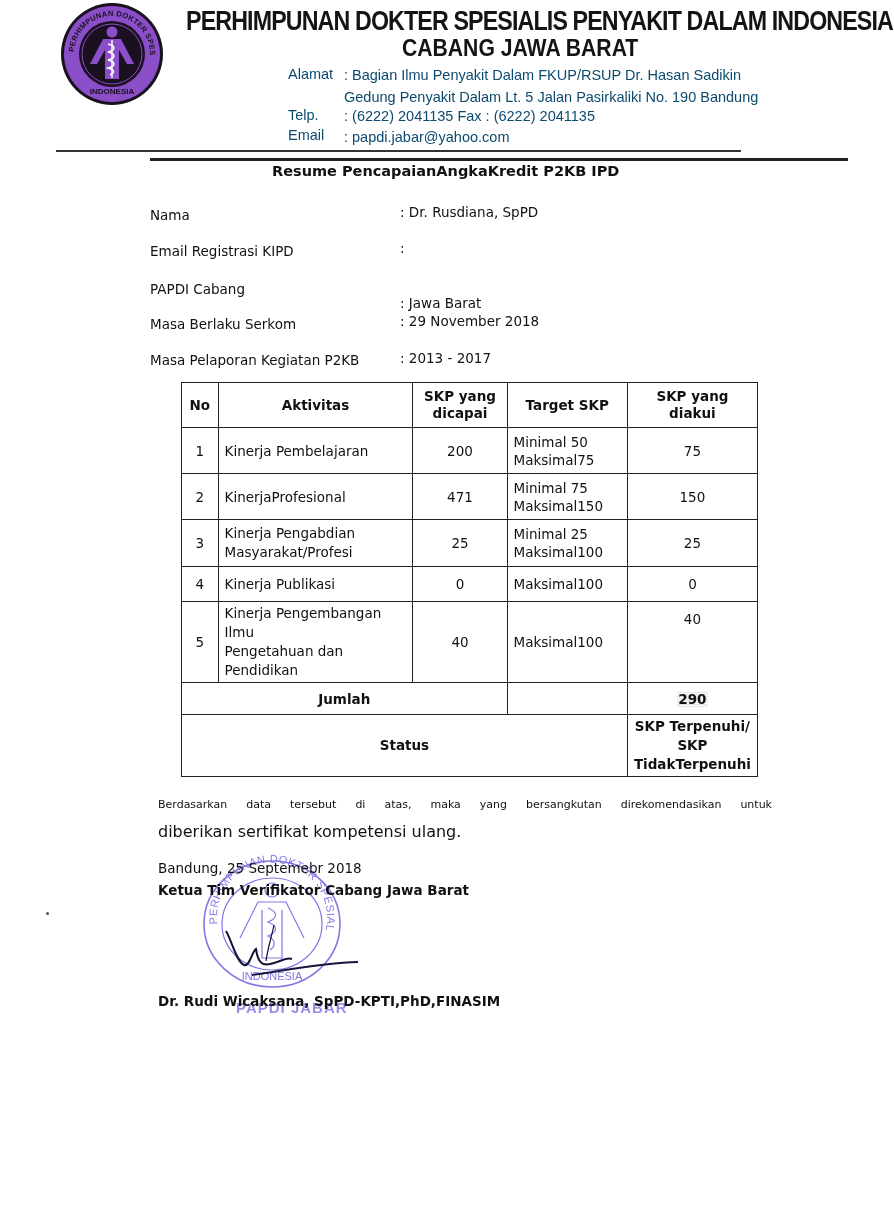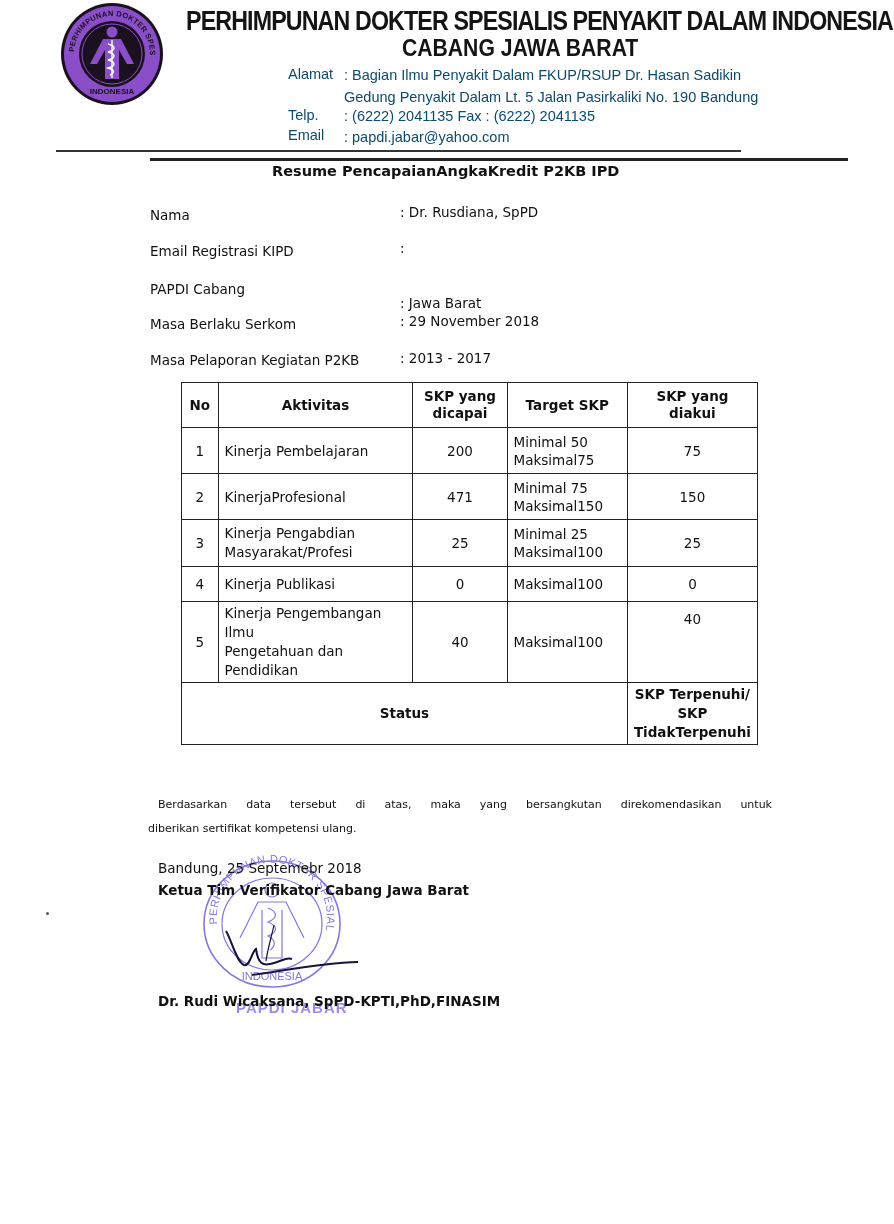--- a/index.html
+++ b/index.html
@@ -35,21 +35,21 @@
   .r2 td { height: 41px; }
   .r3 td { height: 42px; }
   .r4 td { height: 30px; }
   .r5 td { height: 54px; line-height: 19px; }
   .ack-top { vertical-align: top; padding-top: 8px !important; }
   .r-sum td { height: 27px; font-weight: bold; text-align: center; }
   .r-status td { height: 56px; font-weight: bold; text-align: center; line-height: 19px; }
   .hl { background: repeating-linear-gradient(0deg, #e4e4e4 0 1px, #fbfbfb 1px 2px); padding: 0 1px; }
   
   .para { left: 158px; width: 614px; font-size: 11px; text-align: justify; text-align-last: justify; line-height: 27px; }
-  .para2 { left: 148px; font-size: 11px; white-space: nowrap; }
+  .para2 { left: 158px; font-size: 16px; white-space: nowrap; }
   .sig-line { left: 158px; font-size: 13.5px; white-space: nowrap; }
   .stamp { left: 196px; top: 850px; width: 150px; height: 140px; opacity: 0.85; }
   .signature { left: 222px; top: 905px; width: 140px; height: 80px; }
   .stamp-text { left: 236px; top: 999px; font-size: 15px; color: #6c5fe0; letter-spacing: 1px; opacity: 0.7; white-space: nowrap; font-weight: bold; }
   .dot { left: 46px; top: 912px; width: 3px; height: 3px; background: #555; border-radius: 50%; }
 </style>
 </head>
 <body>
 
 <div class="abs logo">
@@ -162,20 +162,25 @@
     <td class="c-no">5</td>
     <td class="c-act">
       <div>Kinerja Pengembangan Ilmu</div>
       <div>Pengetahuan dan</div>
       <div>Pendidikan</div>
     </td>
     <td class="c-num">40</td>
     <td class="c-tgt">Maksimal100</td>
     <td class="c-ack ack-top">40</td>
   </tr>
+  <tr class="r-sum">
+    <td colspan="3">Jumlah</td>
+    <td></td>
+    <td><span class="hl">290</span></td>
+  </tr>
   <tr class="r-status">
     <td colspan="4">Status</td>
     <td>
       <div>SKP Terpenuhi/</div>
       <div>SKP</div>
       <div>TidakTerpenuhi</div>
     </td>
   </tr>
 </tbody>
   </table>

